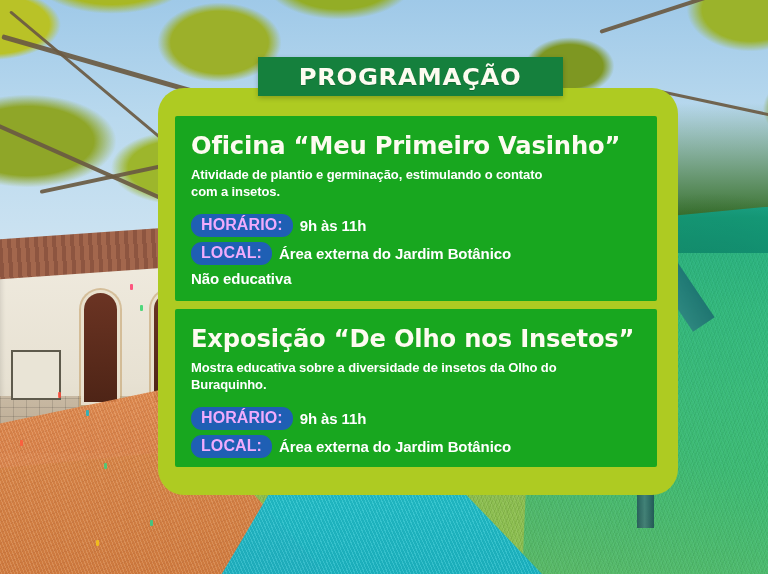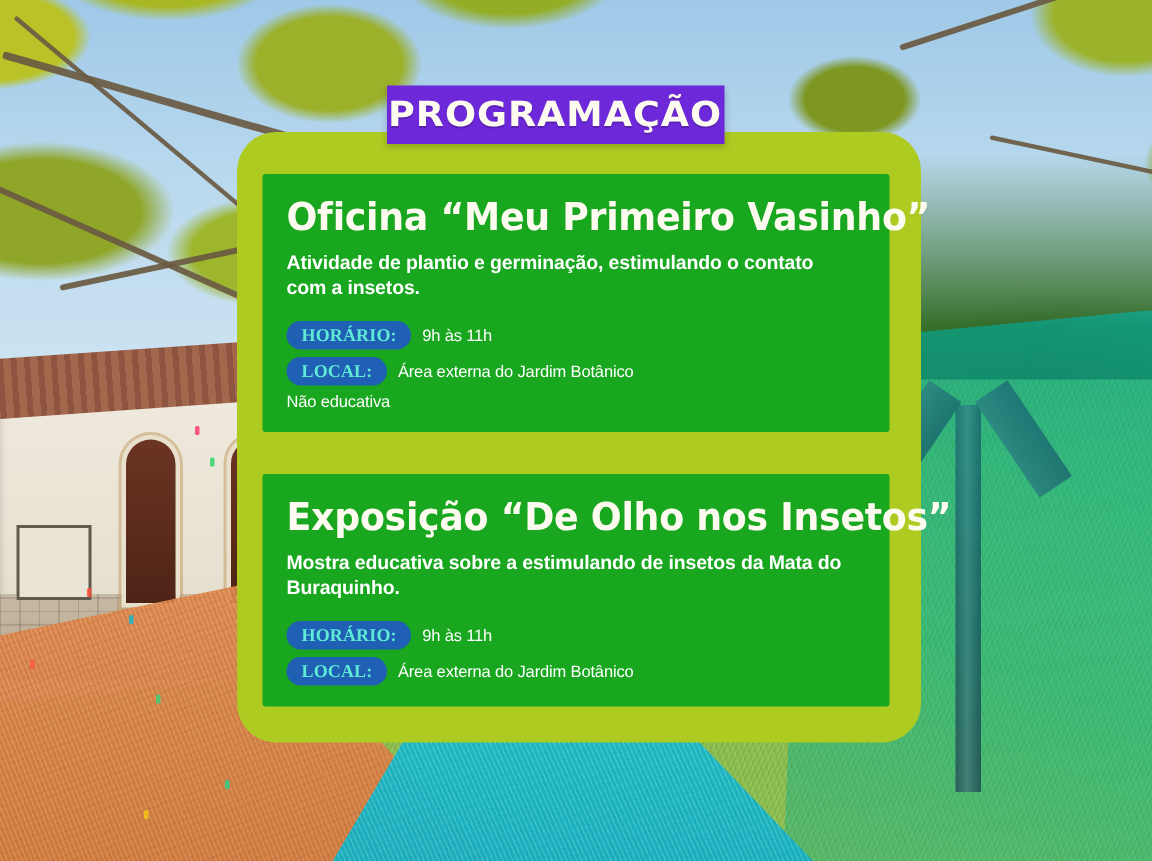--- a/index.html
+++ b/index.html
@@ -159,60 +159,60 @@
   .tint-cyan-strip-tex {
     position: absolute; left: 28%; bottom: -2%; width: 44%; height: 16%;
     clip-path: polygon(16% 0%, 74% 0%, 100% 100%, 0% 100%);
     background-image: repeating-linear-gradient(66deg, rgba(255,255,255,.10) 0 1px, rgba(0,80,95,.10) 1px 3px);
   }
   
   .speck { position: absolute; width: 3px; height: 6px; border-radius: 1px; opacity: .85; }
 
   
   .banner {
-    position: absolute; left: 258px; top: 57px; width: 225px; height: 39px;
-    background: #6d28d9;
+    position: absolute; left: 258px; top: 57px; width: 305px; height: 39px;
+    background: #15803d;
     display: flex; align-items: center; justify-content: center;
     z-index: 6;
     box-shadow: 0 2px 5px rgba(0,0,0,.22);
   }
   .banner-title {
     color: #fdfbf0;
     font-size: 23px;
     font-weight: 700;
     letter-spacing: .6px;
     font-family: "DejaVu Sans", sans-serif;
     transform: scaleX(1.06);
     text-shadow: 0 1px 0 rgba(0,0,0,.18);
     white-space: nowrap;
   }
 
   
   .panel {
-    position: absolute; left: 158px; top: 88px; width: 456px; height: 407px;
+    position: absolute; left: 158px; top: 88px; width: 520px; height: 407px;
     background: #aecb22;
     border-radius: 26px;
     z-index: 5;
     padding: 0;
     box-sizing: border-box;
   }
   .panel-inner {
     position: absolute; left: 17px; top: 28px; right: 21px; bottom: 30px;
     display: flex; flex-direction: column; gap: 8px;
   }
 
   
   .card {
     background: #18a71f;
     border-radius: 2px;
     padding: 14px 16px 14px 16px;
     box-sizing: border-box;
   }
   .card.c1 { height: 185px; }
-  .card.c2 { height: 158px; margin-top: 20px; }
+  .card.c2 { height: 158px; }
 
   .card-title {
     color: #fdfbf0;
     font-size: 25.5px;
     font-weight: 700;
     line-height: 1.05;
     letter-spacing: -.2px;
     font-family: "DejaVu Sans", sans-serif;
     transform: scaleX(.95);
     transform-origin: left center;
@@ -225,34 +225,34 @@
     font-weight: 700;
     line-height: 1.32;
     letter-spacing: -.1px;
     margin: 0 0 14px 0;
     max-width: 375px;
   }
   .info-list { display: flex; flex-direction: column; gap: 5px; }
   .info-row { display: flex; align-items: center; gap: 7px; }
   .badge {
     background: #1f5fb4;
-    color: #5eead4;
-    font-size: 12px;
+    color: #f0abfc;
+    font-size: 16px;
     font-weight: 700;
     letter-spacing: .1px;
     border-radius: 11px;
     padding: 3px 10px 4px 10px;
     line-height: 1;
     white-space: nowrap;
-    font-family: Liberation Serif, serif;
+    font-family: Liberation Sans, sans-serif;
   }
   .info-value {
     color: #ffffff;
-    font-size: 11px;
-    font-weight: 400;
+    font-size: 15px;
+    font-weight: 700;
     letter-spacing: -.1px;
     white-space: nowrap;
   }
 </style>
 </head>
 <body>
 
 <div id="poster">
 
   <div class="bg">
@@ -319,21 +319,21 @@
             <span class="info-value">Área externa do Jardim Botânico</span>
           </div>
           <div class="info-row">
             <span class="info-value">Não educativa</span>
           </div>
         </div>
       </div>
 
       <div class="card c2">
         <div class="card-title">Exposição “De Olho nos Insetos”</div>
-        <div class="card-desc">Mostra educativa sobre a estimulando de insetos da Mata do Buraquinho.</div>
+        <div class="card-desc">Mostra educativa sobre a diversidade de insetos da Olho do Buraquinho.</div>
         <div class="info-list">
           <div class="info-row">
             <span class="badge">HORÁRIO:</span>
             <span class="info-value">9h às 11h</span>
           </div>
           <div class="info-row">
             <span class="badge">LOCAL:</span>
             <span class="info-value">Área externa do Jardim Botânico</span>
           </div>
         </div>

